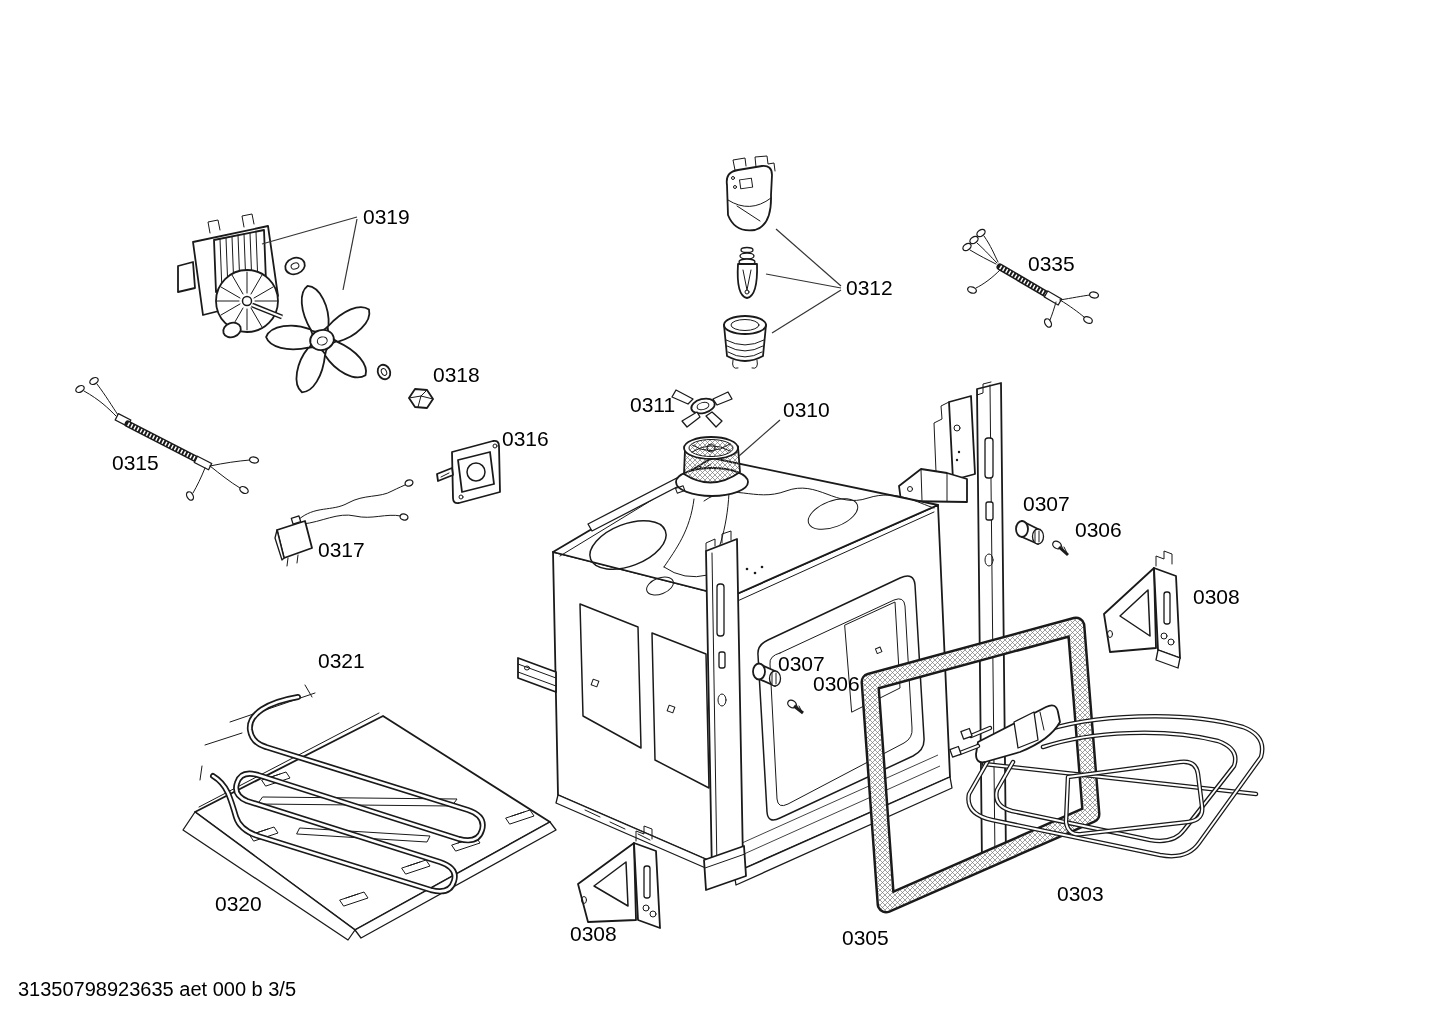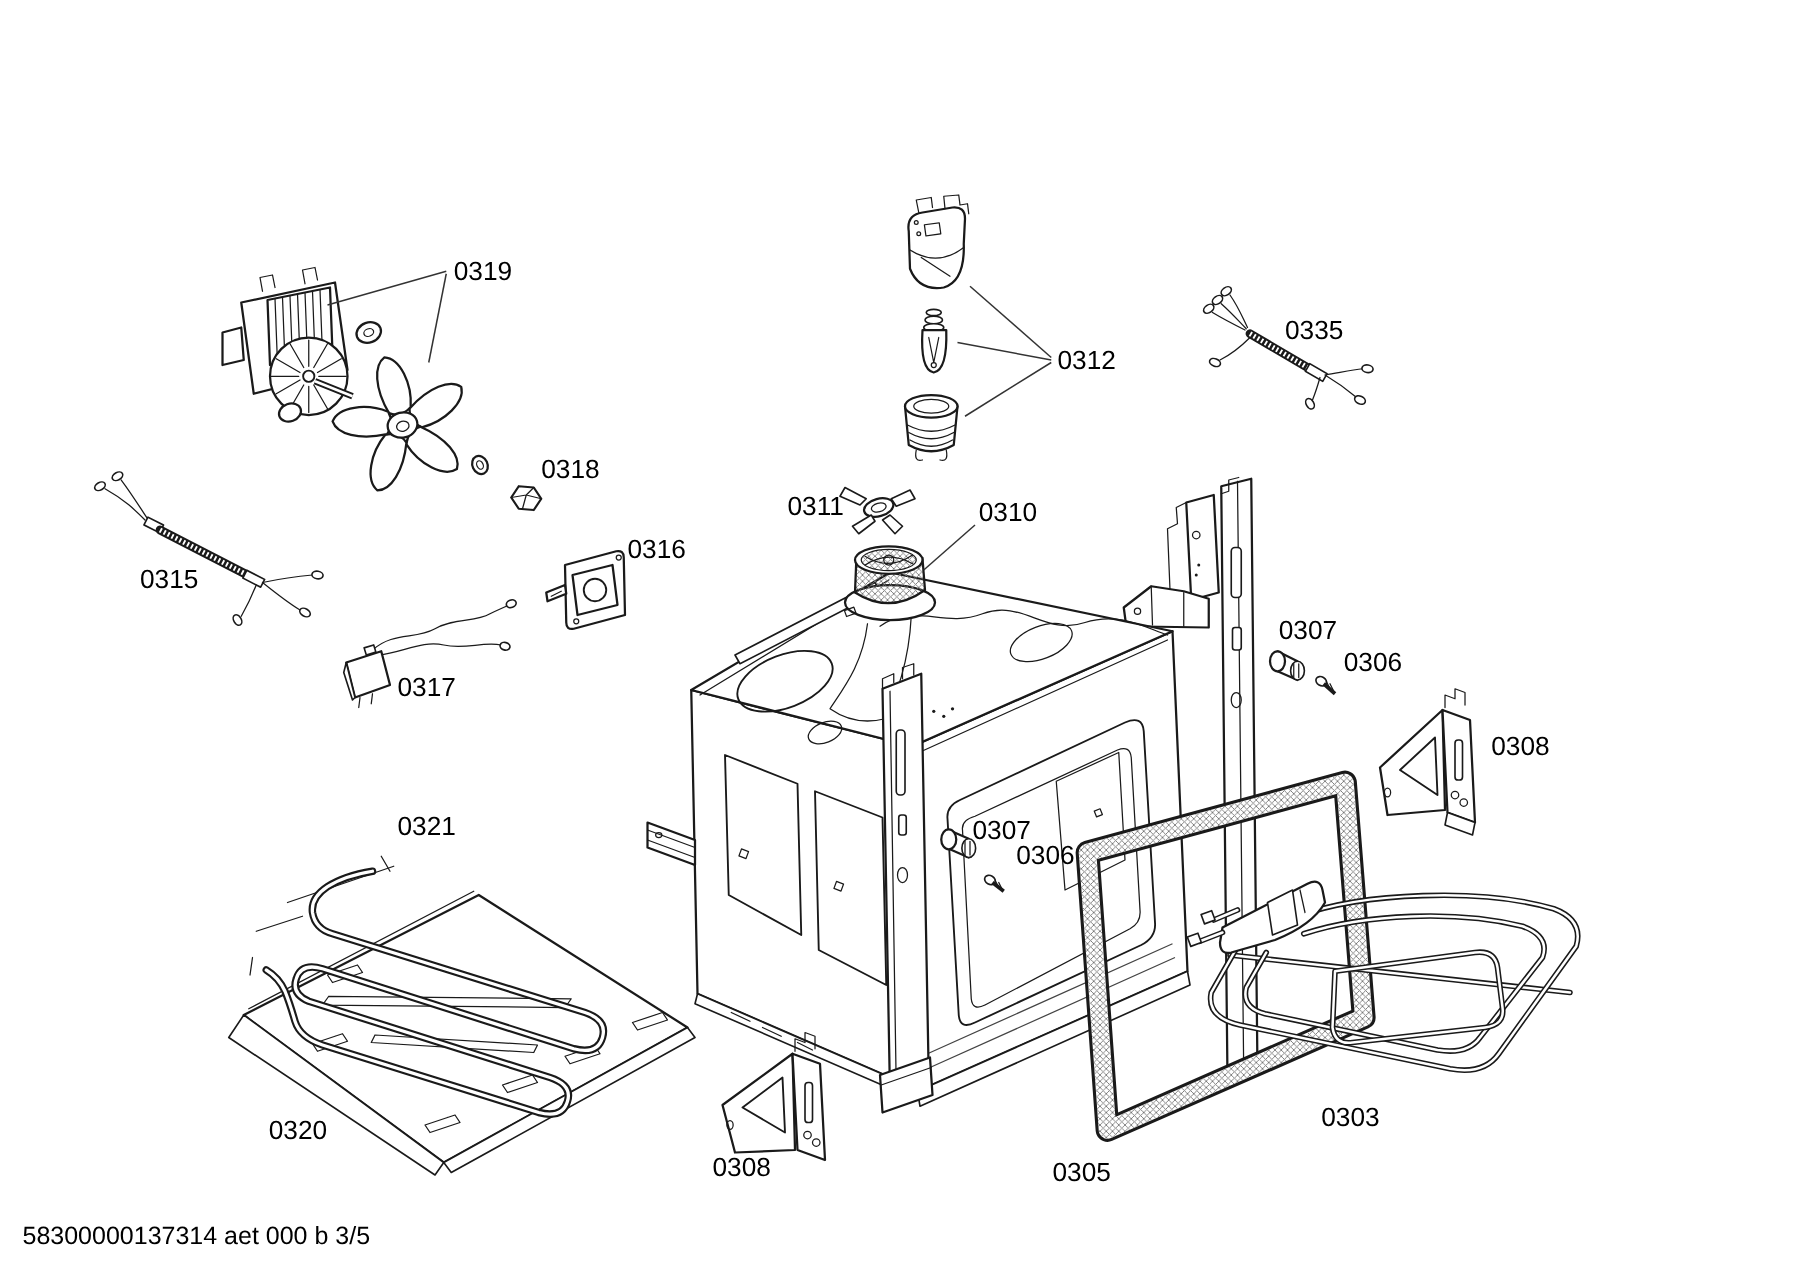--- a/index.html
+++ b/index.html
@@ -337,13 +337,13 @@
       <text x="1075" y="537" class="callout">0306</text>
       <text x="1193" y="604" class="callout">0308</text>
       <text x="570" y="941" class="callout">0308</text>
       <text x="318" y="668" class="callout">0321</text>
       <text x="215" y="911" class="callout">0320</text>
       <text x="842" y="945" class="callout">0305</text>
       <text x="1057" y="901" class="callout">0303</text>
     </g>
 </svg>
 
-<div class="footer">58300000137314 aet 000 b 3/5</div>
+<div class="footer">31350798923635 aet 000 b 3/5</div>
 
 </body></html>

